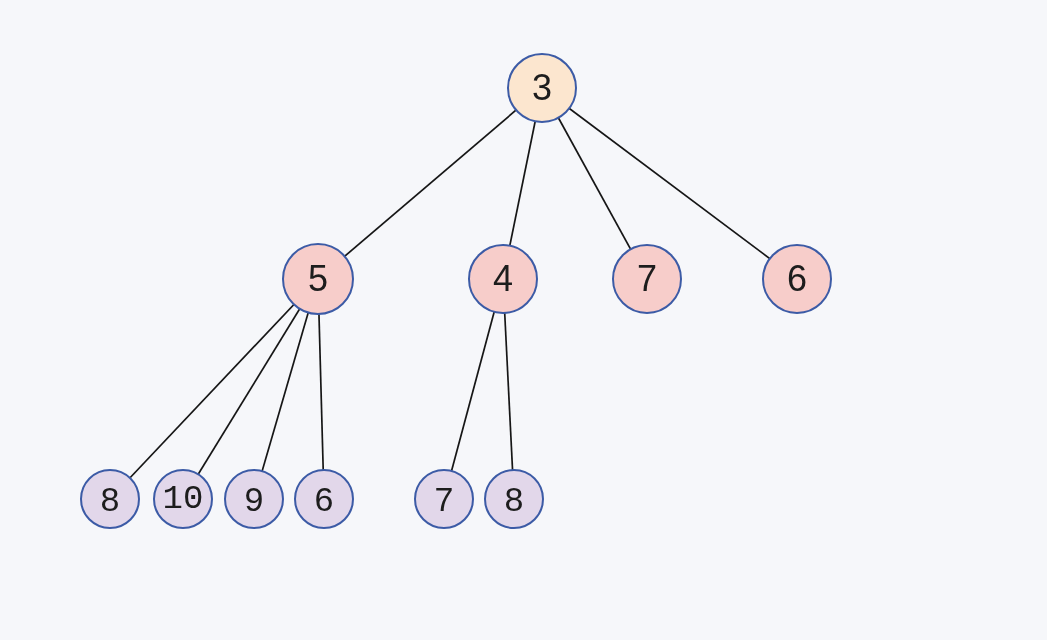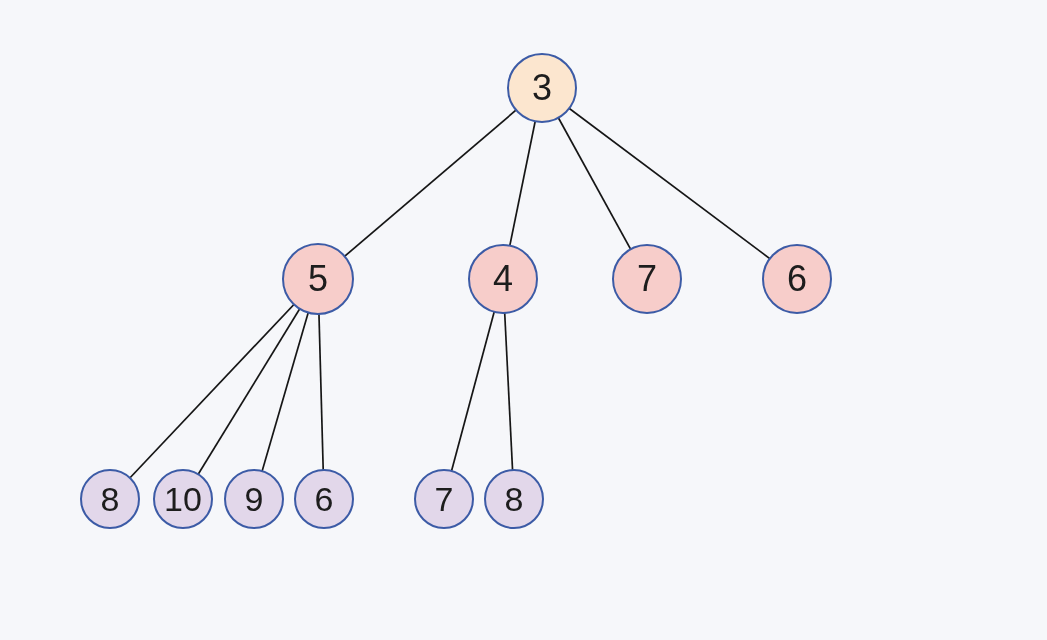--- a/index.html
+++ b/index.html
@@ -76,21 +76,21 @@
       </div>
       <div class="node internal" style="left: 612px; top: 244px; width: 70px; height: 70px; background: rgb(247, 205, 202); border: 2px solid rgb(60, 91, 166); color: rgb(29, 29, 29);">
         <span>7</span>
       </div>
       <div class="node internal" style="left: 762px; top: 244px; width: 70px; height: 70px; background: rgb(247, 205, 202); border: 2px solid rgb(60, 91, 166); color: rgb(29, 29, 29);">
         <span>6</span>
       </div>
       <div class="node leaf" style="left: 80px; top: 469px; width: 60px; height: 60px; background: rgb(226, 215, 234); border: 2px solid rgb(60, 91, 166); color: rgb(29, 29, 29);">
         <span>8</span>
       </div>
-      <div class="node leaf" style="left: 153px; top: 469px; width: 60px; height: 60px; background: rgb(226, 215, 234); border: 2px solid rgb(60, 91, 166); color: rgb(29, 29, 29);">
+      <div class="node leaf" style="left: 153px; top: 469px; width: 60px; height: 60px; background: rgb(226, 215, 234); border: 2px solid rgb(60, 91, 166); color: rgb(29, 29, 29); font-family: Liberation Mono, monospace;">
         <span>10</span>
       </div>
       <div class="node leaf" style="left: 224px; top: 469px; width: 60px; height: 60px; background: rgb(226, 215, 234); border: 2px solid rgb(60, 91, 166); color: rgb(29, 29, 29);">
         <span>9</span>
       </div>
       <div class="node leaf" style="left: 294px; top: 469px; width: 60px; height: 60px; background: rgb(226, 215, 234); border: 2px solid rgb(60, 91, 166); color: rgb(29, 29, 29);">
         <span>6</span>
       </div>
       <div class="node leaf" style="left: 414px; top: 469px; width: 60px; height: 60px; background: rgb(226, 215, 234); border: 2px solid rgb(60, 91, 166); color: rgb(29, 29, 29);">
         <span>7</span>

